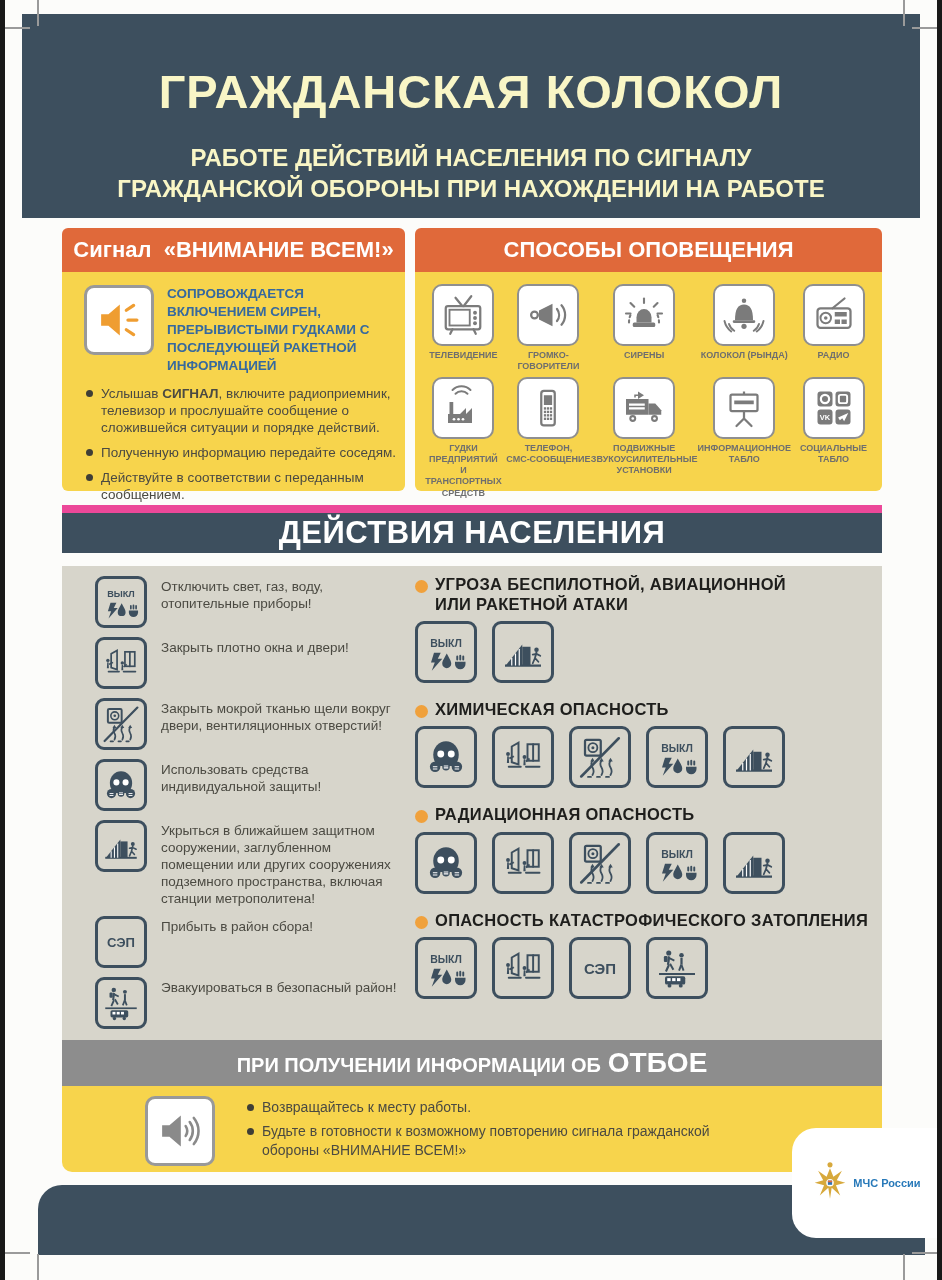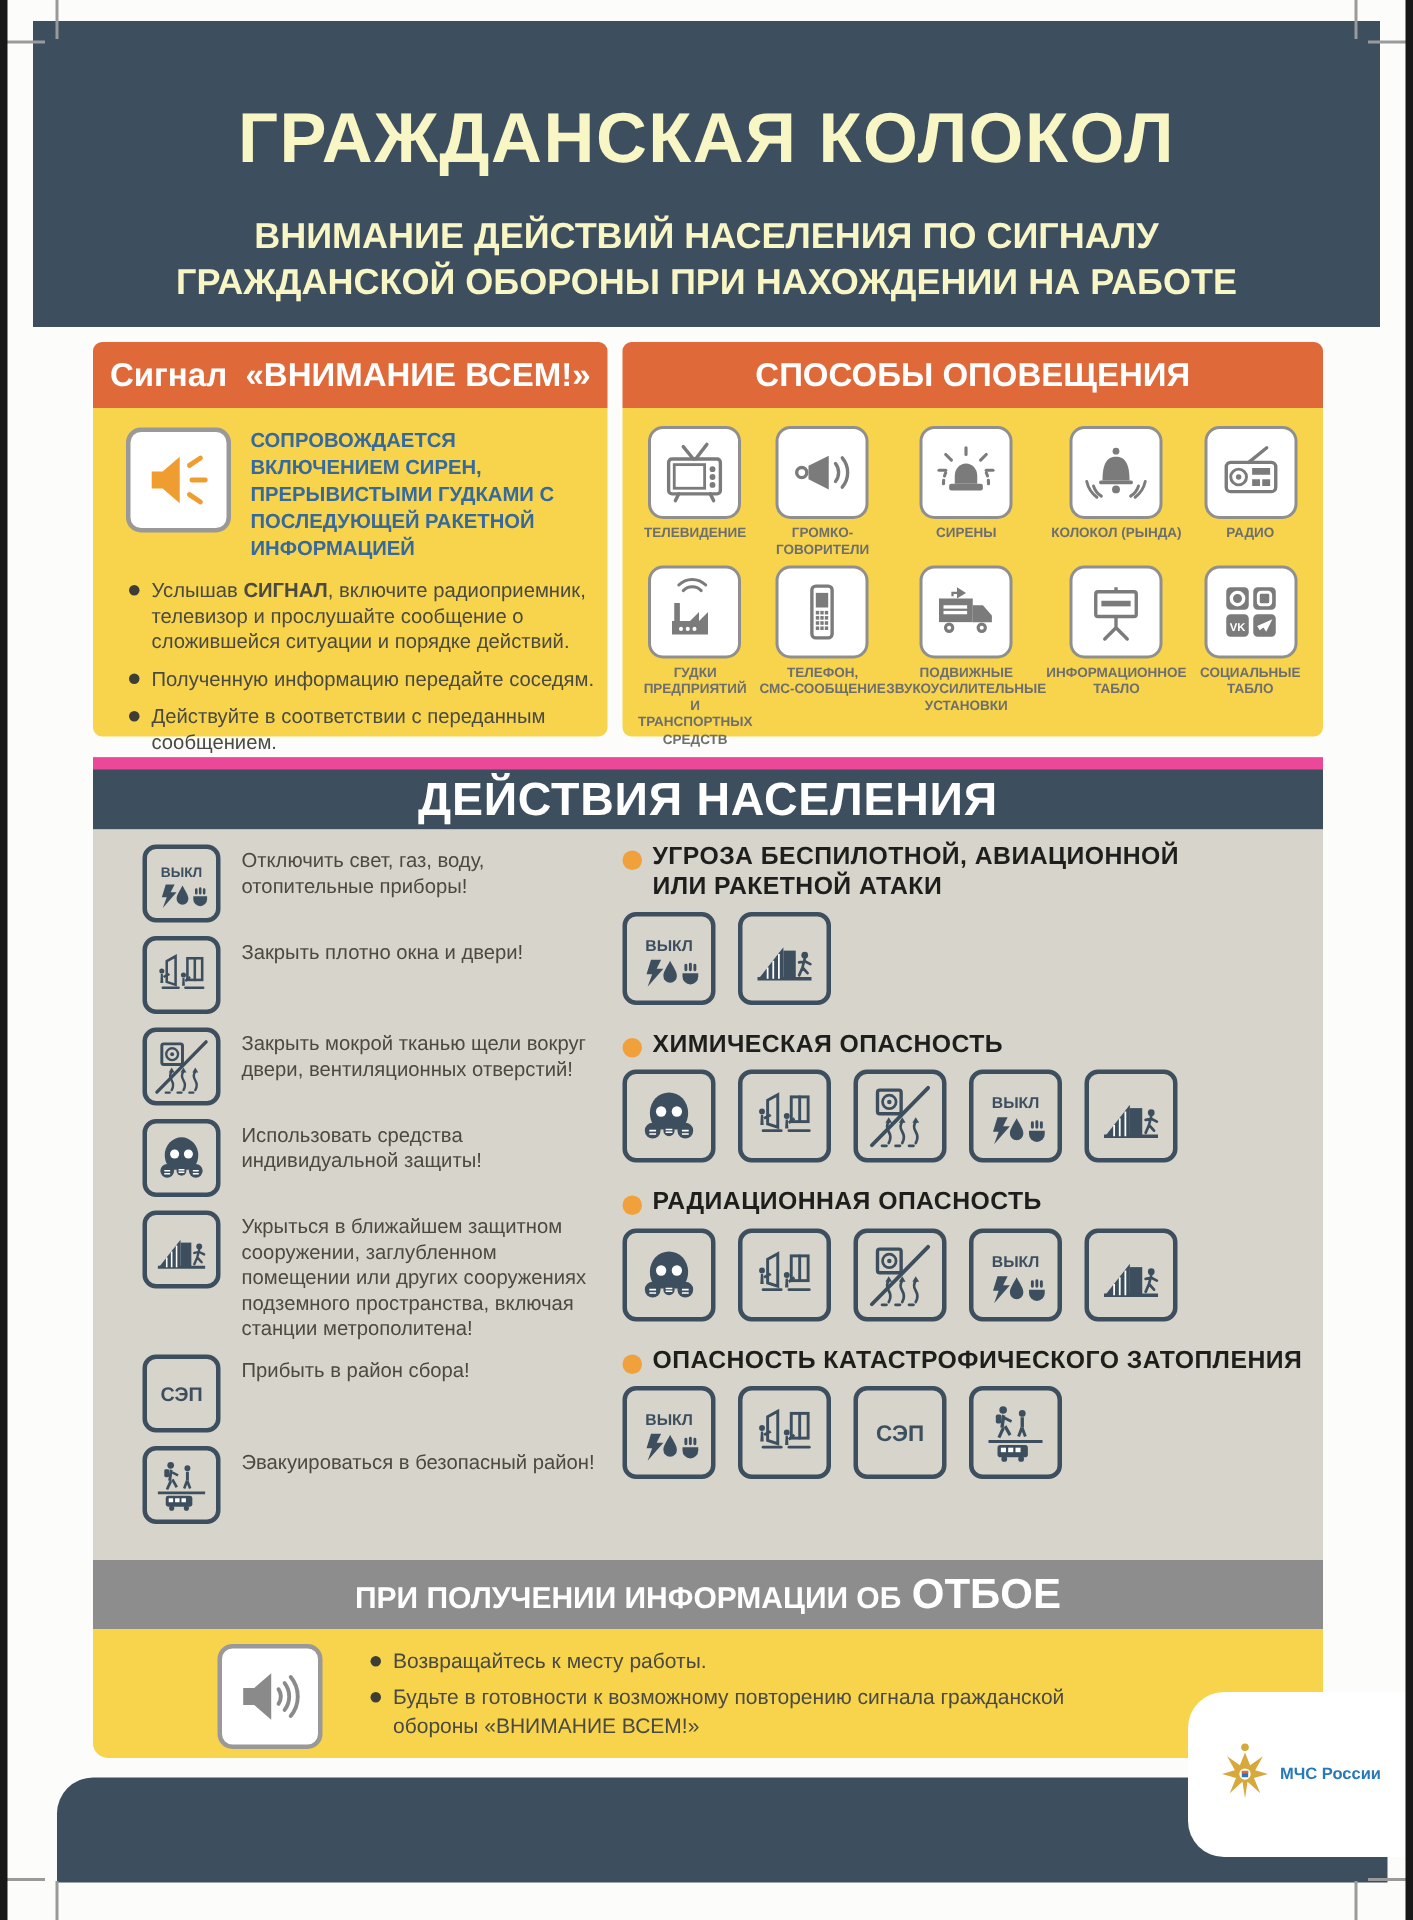--- a/index.html
+++ b/index.html
@@ -41,21 +41,21 @@
         display:flex;align-items:center;justify-content:center;box-sizing:border-box;}
   .nbox svg{width:48px;height:48px;}
   .nlabel{margin-top:4px;font-size:9px;font-weight:bold;color:#6e6e6e;text-align:center;
           line-height:1.25;white-space:pre-line;}
 
   
   .actions{position:absolute;left:62px;top:505px;width:820px;}
   .actions-hdr{height:48px;background:var(--header-bg,#3d4f5e);color:#fff;font-size:31px;
                font-weight:bold;display:flex;align-items:center;justify-content:center;
                letter-spacing:.5px;border-top:8px solid #ec4899;box-sizing:border-box;}
-  .actions-body{background:var(--actions-body-bg,#d7d5cb);height:489px;position:relative;}
+  .actions-body{background:var(--actions-body-bg,#d7d5cb);height:489px;position:relative;margin-top:13px;}
   .gen-col{position:absolute;left:33px;top:10px;width:306px;}
   .gitem{display:flex;gap:14px;margin-bottom:9px;align-items:flex-start;}
   .abox{width:52px;height:52px;border:3px solid var(--icon-slate,#3d4f5e);border-radius:9px;
         flex:none;display:flex;align-items:center;justify-content:center;box-sizing:border-box;}
   .abox svg{width:42px;height:42px;}
   .gtext{font-size:13.5px;color:var(--body-text,#4b4a42);line-height:1.26;padding-top:2px;}
   .haz-col{position:absolute;left:353px;top:8px;width:470px;}
   .hgroup{margin-bottom:16px;}
   .htitle{font-size:16.5px;font-weight:bold;color:#1e1e1c;line-height:1.22;padding-left:20px;
           position:relative;white-space:pre-line;margin-bottom:7px;letter-spacing:.3px;}
@@ -102,21 +102,21 @@
   <div class="mark" style="left:903px;top:0;width:2px;height:26px;"></div>
   <div class="mark" style="right:0;top:27px;width:30px;height:2px;"></div>
   <div class="mark" style="left:0;top:1252px;width:30px;height:2px;"></div>
   <div class="mark" style="left:37px;top:1254px;width:2px;height:26px;"></div>
   <div class="mark" style="right:0;top:1252px;width:30px;height:2px;"></div>
   <div class="mark" style="left:903px;top:1254px;width:2px;height:26px;"></div>
 
   <header class="hdr">
     <div class="hdr-title">ГРАЖДАНСКАЯ КОЛОКОЛ</div>
     <div class="hdr-sub">
-      <span>ВНИМАНИЕ ДЕЙСТВИЙ НАСЕЛЕНИЯ ПО СИГНАЛУ</span><br>
+      <span>РАБОТЕ ДЕЙСТВИЙ НАСЕЛЕНИЯ ПО СИГНАЛУ</span><br>
       <span>ГРАЖДАНСКОЙ ОБОРОНЫ ПРИ НАХОЖДЕНИИ НА РАБОТЕ</span>
     </div>
   </header>
 
   <section class="panel signal">
     <div class="panel-hdr">
       <span>Сигнал</span>&nbsp;&nbsp;<span>«ВНИМАНИЕ ВСЕМ!»</span>
     </div>
     <div class="panel-body">
       <div class="sig-top">

